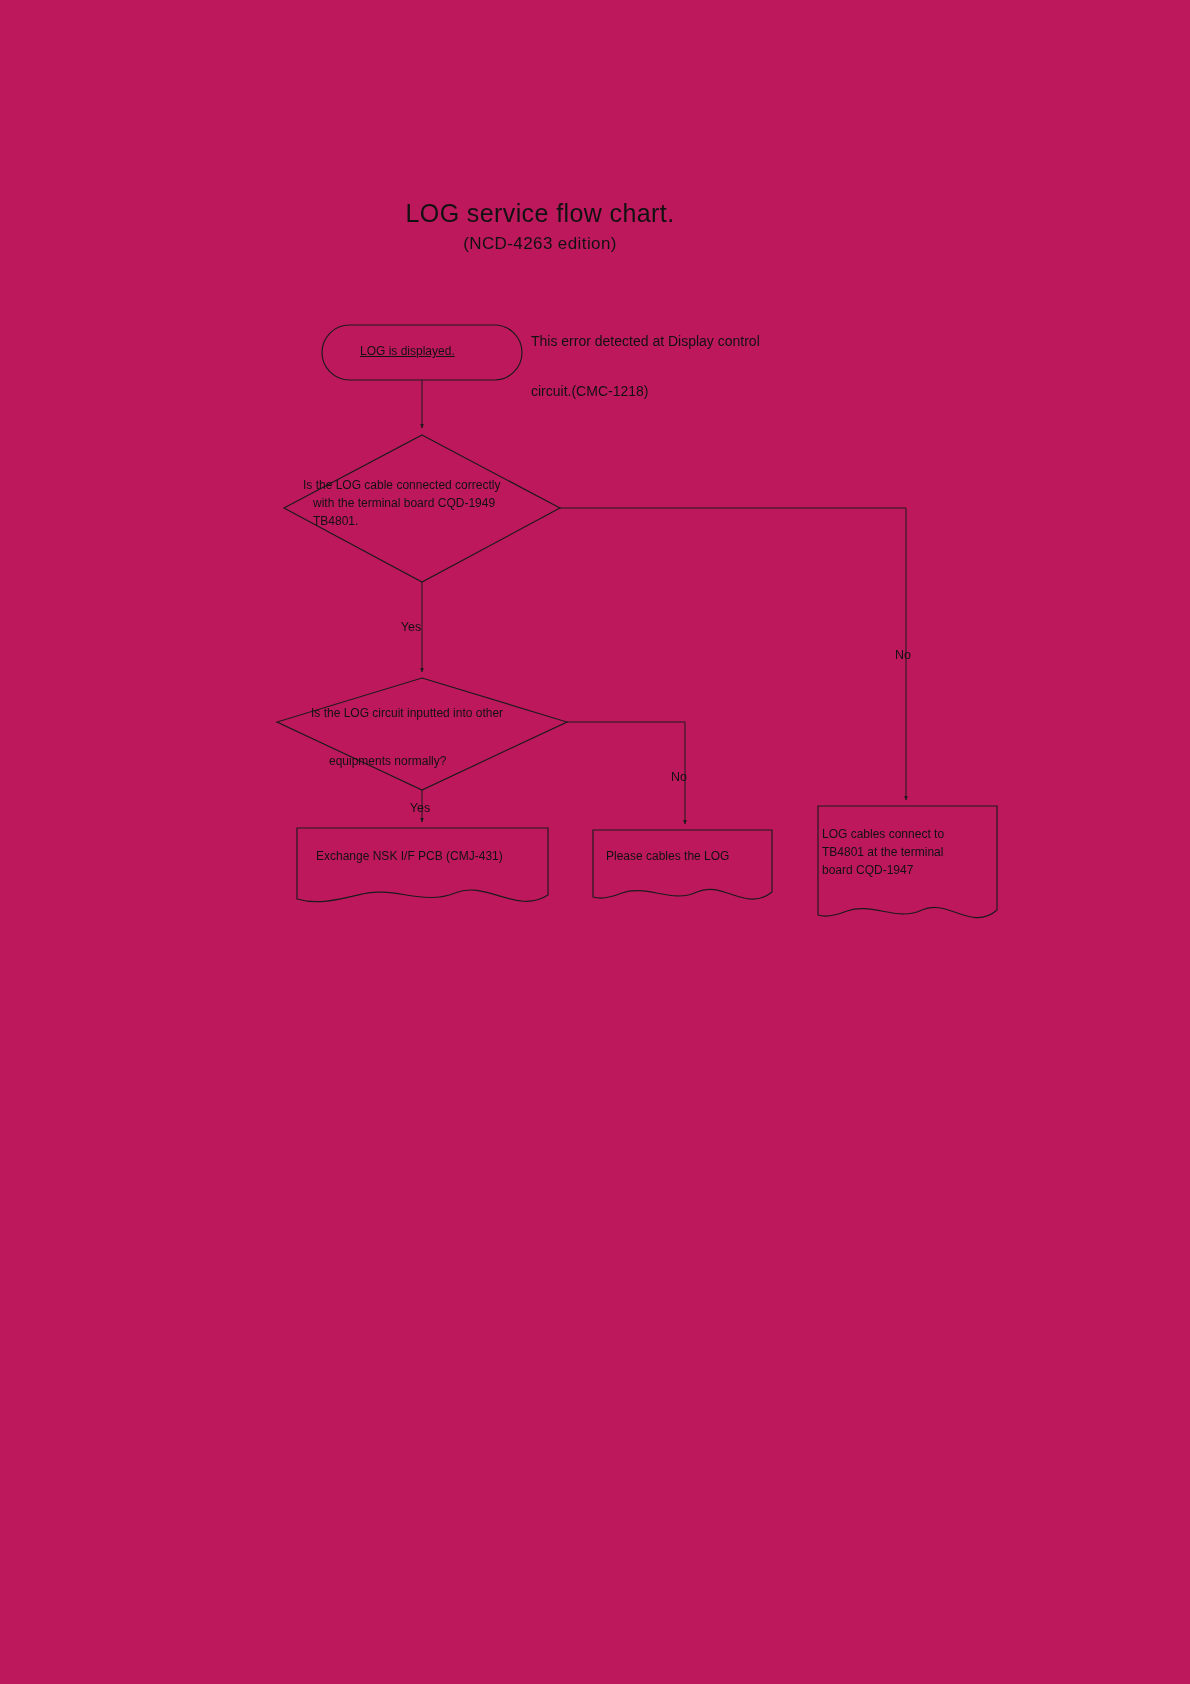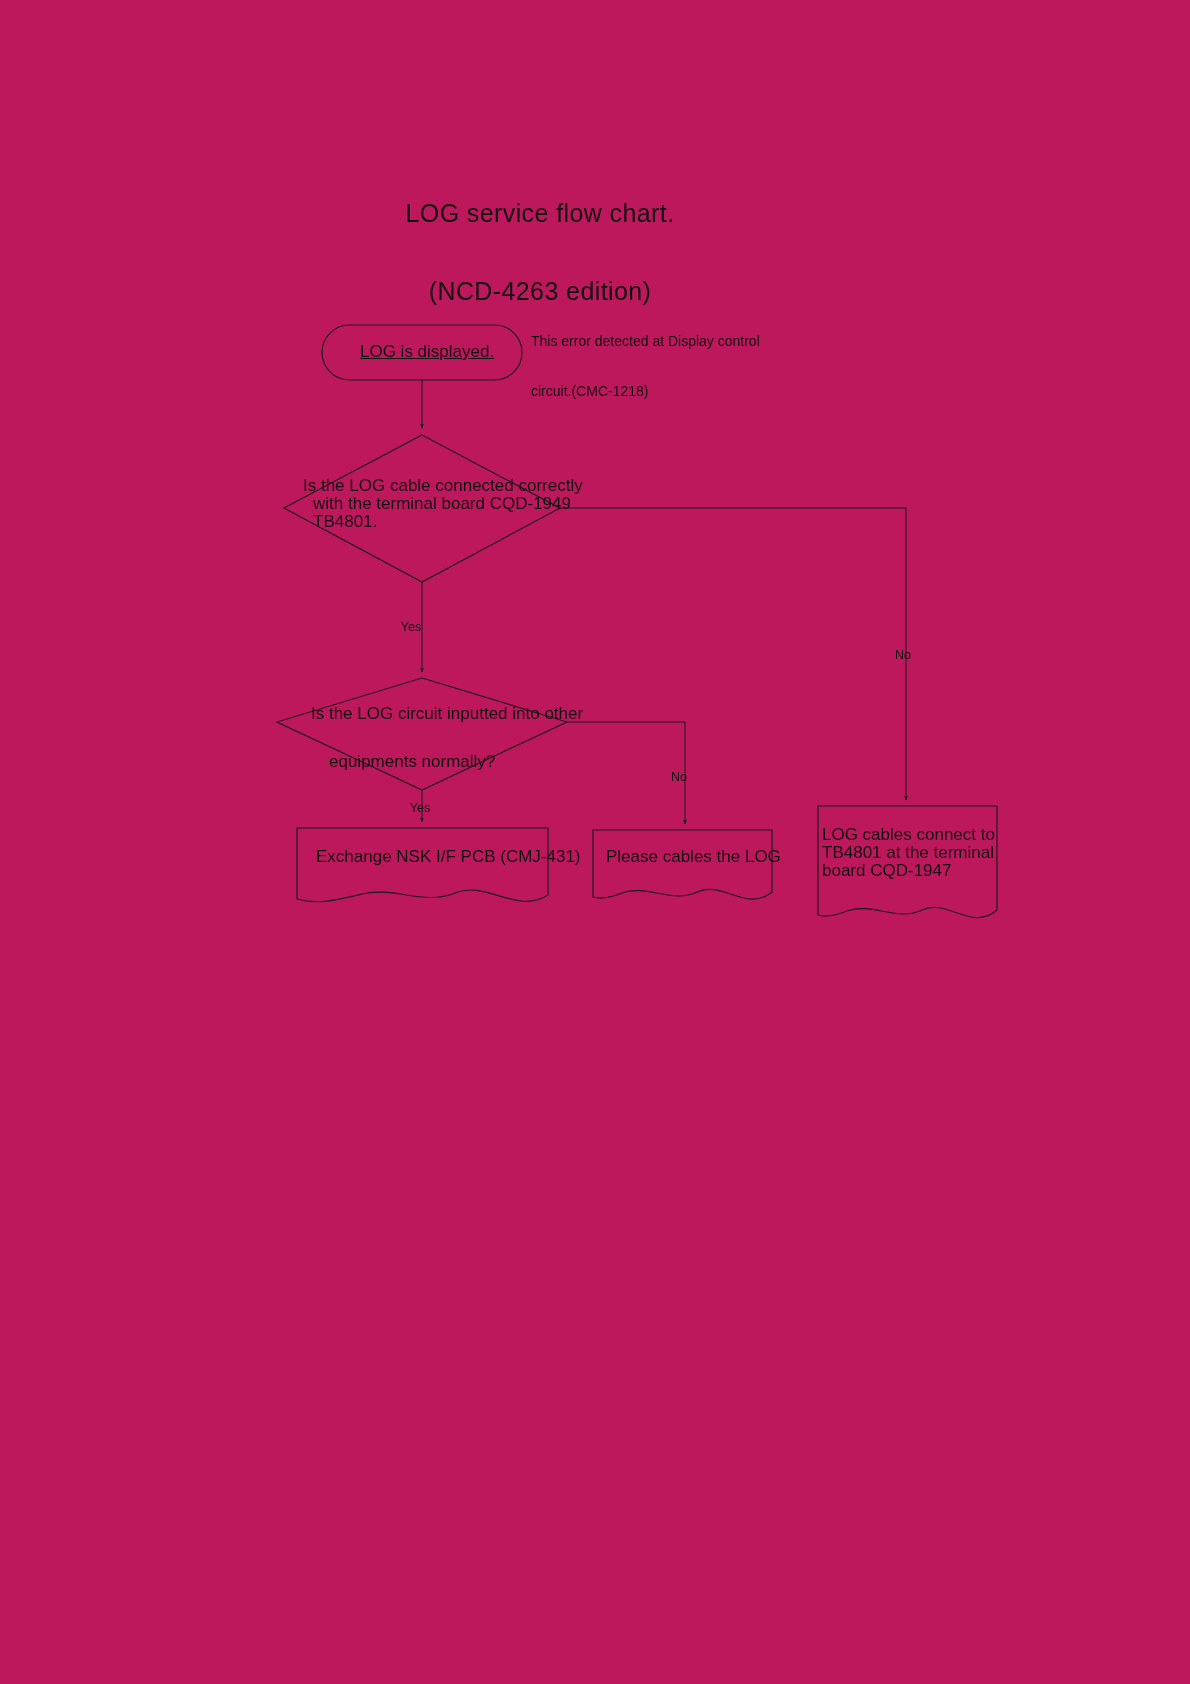--- a/index.html
+++ b/index.html
@@ -30,25 +30,24 @@
     width: 480px;
     text-align: center;
   }
   .title-line-1 {
     font-size: 25px;
     letter-spacing: 0.4px;
     line-height: 30px;
     white-space: nowrap;
   }
   .title-line-2 {
-    font-size: 25px;
+    font-size: 17px;
     letter-spacing: 0.4px;
     line-height: 32px;
     white-space: nowrap;
-    margin-top: 47px;
   }
   svg.flow {
     position: absolute;
     left: 0;
     top: 0;
     width: 1190px;
     height: 1684px;
   }
   .lbl-branch {
     font-family: "Liberation Sans", sans-serif;
@@ -68,21 +67,21 @@
     stroke-width: 1.15;
   }
   .stroke-thin {
     fill: none;
     stroke: #1a1a1a;
     stroke-width: 1;
   }
   .nodetext-wrap {
     position: absolute;
     color: #111111;
-    font-size: 17px;
+    font-size: 12px;
     line-height: 17px;
     white-space: nowrap;
   }
   .underlined {
     text-decoration: underline;
   }
 </style>
 </head>
 <body>
 

